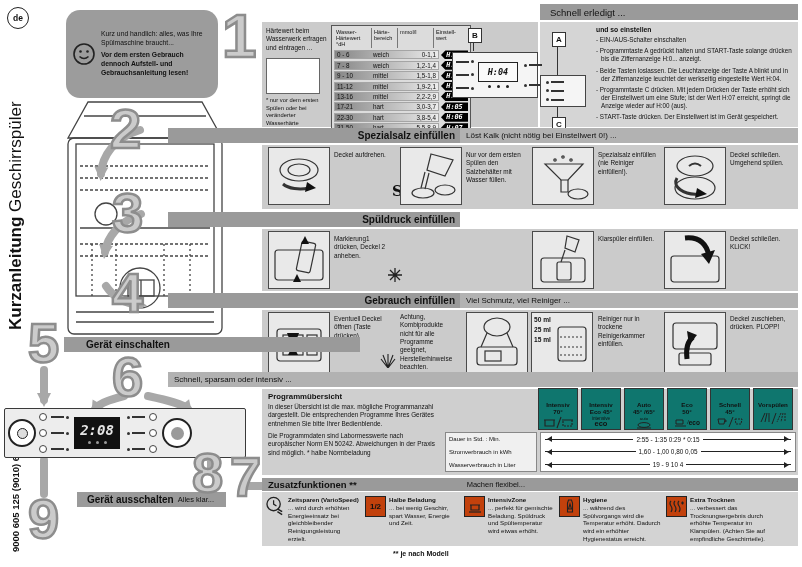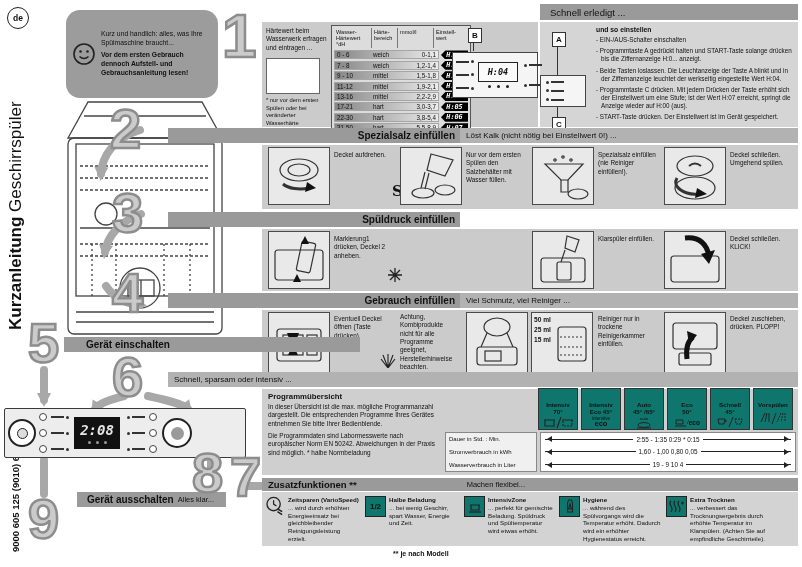--- a/index.html
+++ b/index.html
@@ -58,21 +58,21 @@
   .ptemp{font-size:6.2px;font-weight:bold;line-height:1.15;text-align:center;}
   .picon{flex:1;display:flex;align-items:center;justify-content:center;width:100%;}
   
   .mrow{display:flex;align-items:center;height:12px;}
   .mtext{padding:0 3px;font-size:6.4px;white-space:nowrap;}
   .mline{flex:1;height:0;border-top:1px solid #222;position:relative;}
   .mline.l::before{content:'';position:absolute;left:-1px;top:-3.5px;border:3.5px solid transparent;border-right:5px solid #222;}
   .mline.r::after{content:'';position:absolute;right:-1px;top:-3.5px;border:3.5px solid transparent;border-left:5px solid #222;}
   
   .xitem{display:flex;margin-right:5px;}
-  .xicon{width:19px;height:19px;border:1.5px solid #222;background:#0f766e;display:flex;align-items:center;
+  .xicon{width:19px;height:19px;border:1.5px solid #222;background:#c2410c;display:flex;align-items:center;
          justify-content:center;font-weight:bold;flex:none;margin-right:3px;}
   .xtext{font-size:6.2px;line-height:1.25;width:78px;}
   .xtitle{font-weight:bold;}
   .vert{position:absolute;transform:rotate(-90deg);transform-origin:0 0;white-space:nowrap;z-index:2;}
 </style>
 </head>
 <body>
 
 <div class="page">
 

